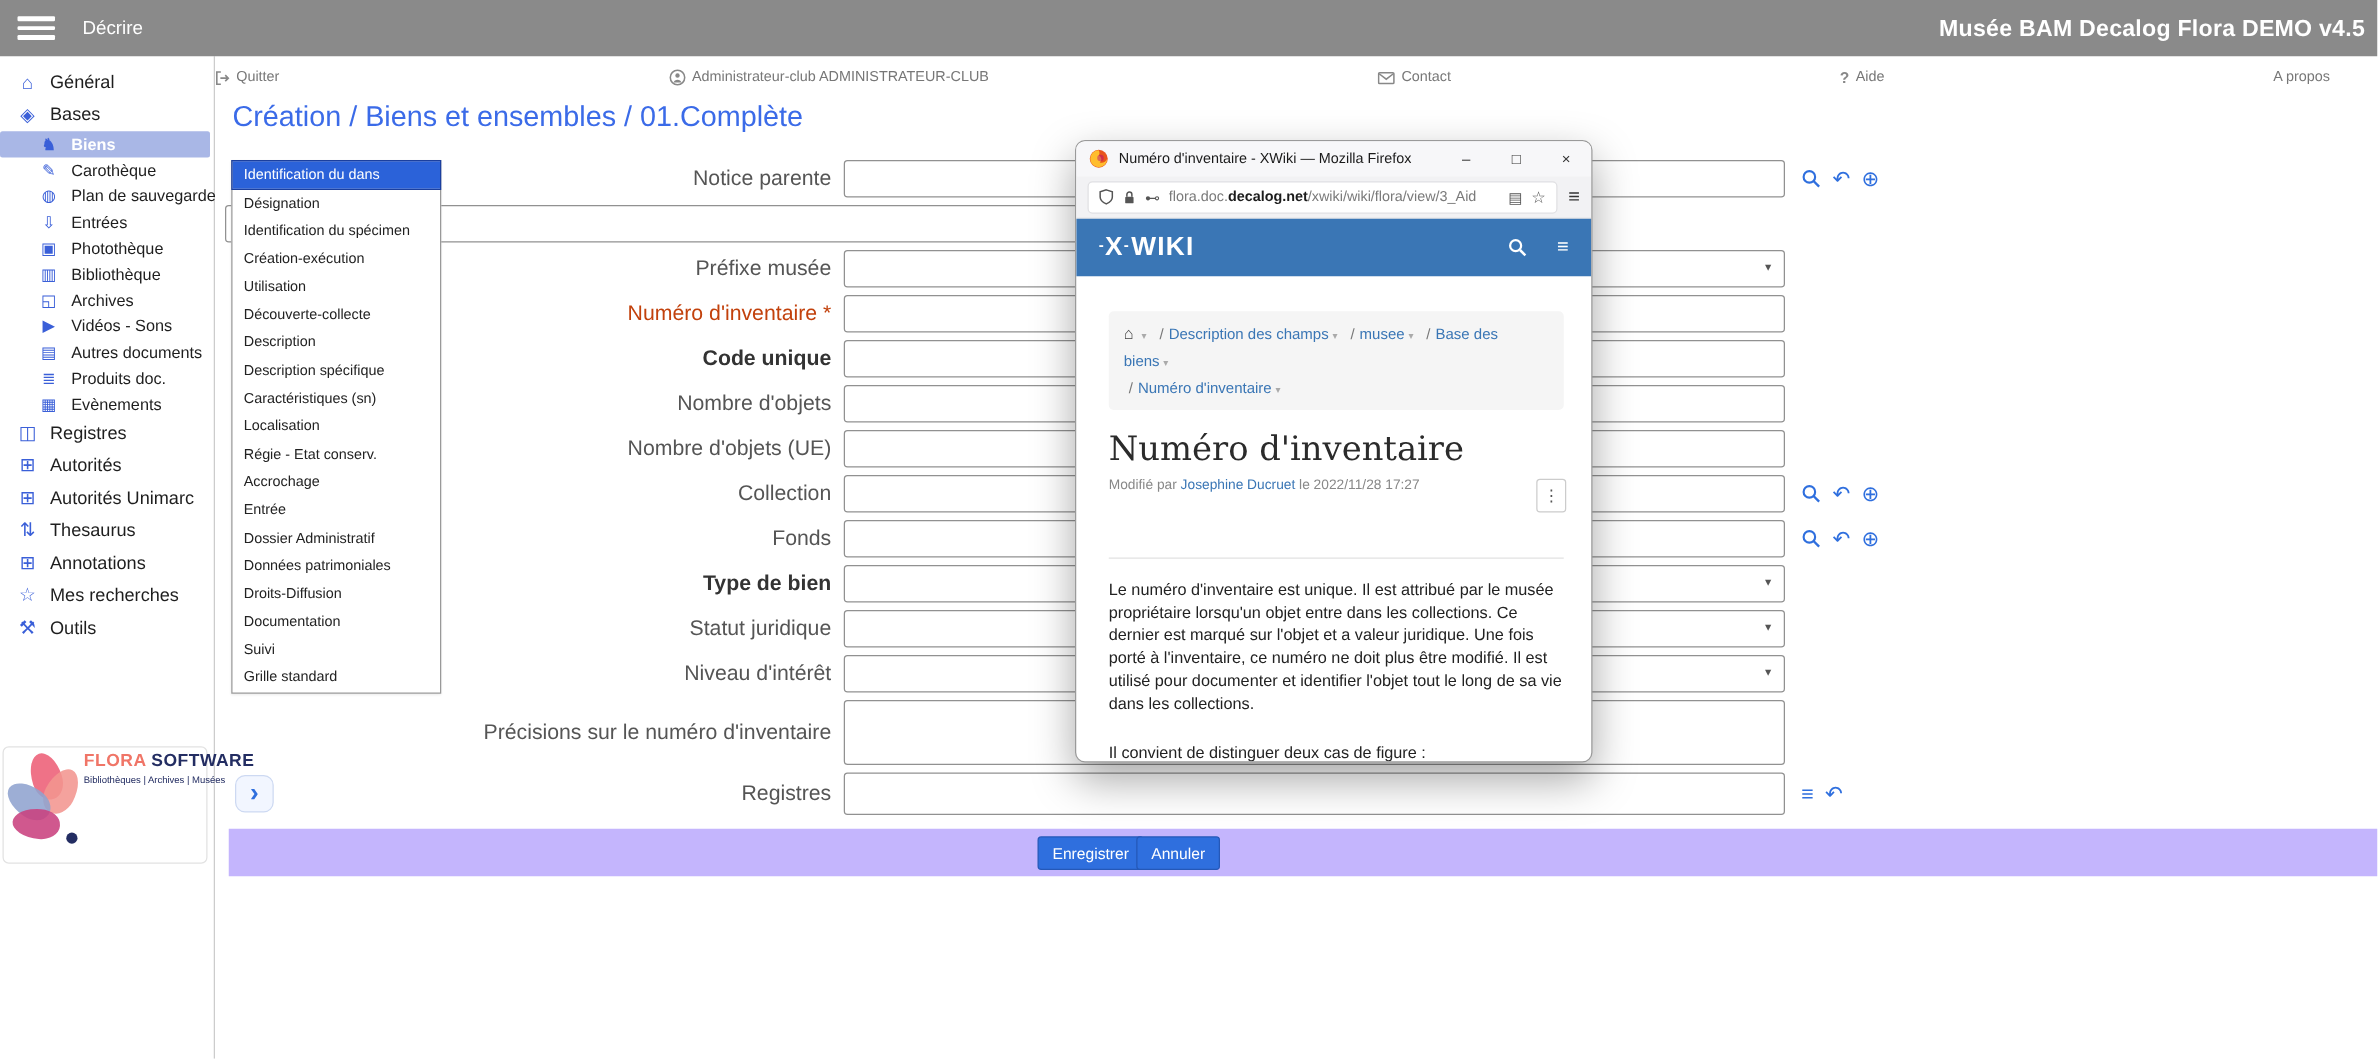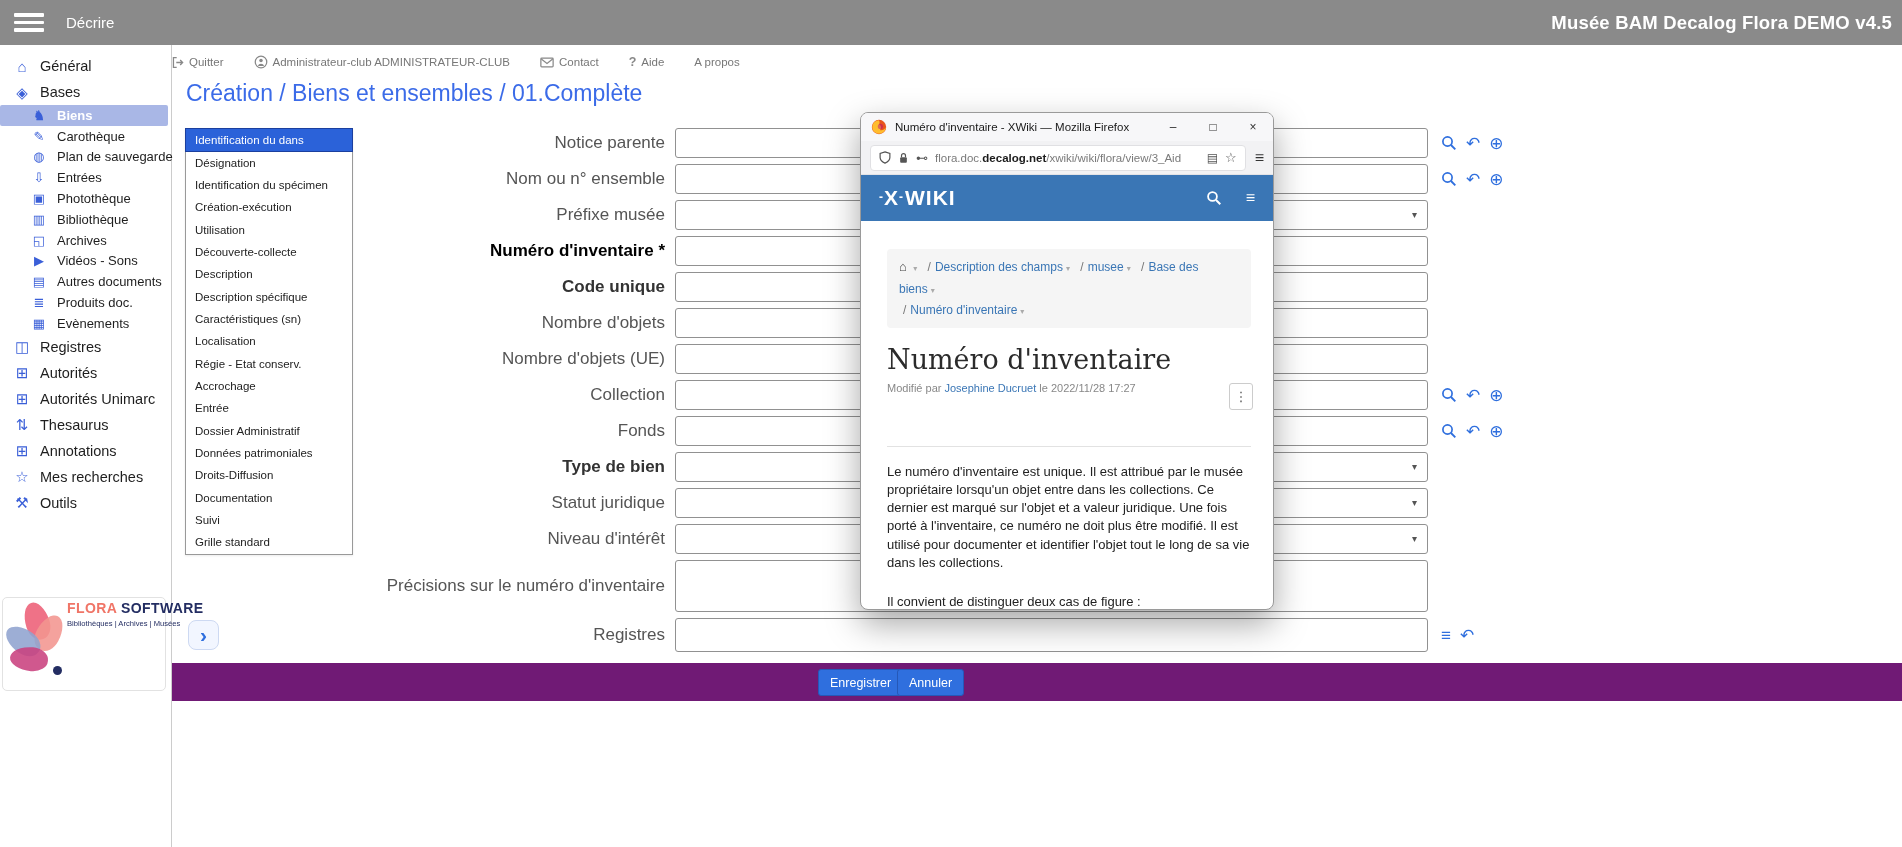--- a/index.html
+++ b/index.html
@@ -8,21 +8,21 @@
 
   
   .topbar{position:absolute;left:0;top:0;width:100%;height:45px;background:#8a8a8a;display:flex;align-items:center;z-index:5}
   .burger{margin-left:14px;width:30px;display:flex;flex-direction:column;gap:4px;cursor:pointer}
   .burger span{height:3.5px;background:#fff;border-radius:1px}
   .topbar-title{color:#fff;font-size:15px;margin-left:22px}
   .brand{position:absolute;right:10px;color:#fff;font-size:18.5px;font-weight:bold;letter-spacing:.2px}
 
   
   .userbar{position:absolute;top:45px;left:171px;right:0;height:34px;display:flex;align-items:center;
-           justify-content:flex-start;gap:30px;padding-right:38px;font-size:11.5px;color:#777;background:#fff}
+           justify-content:space-between;gap:30px;padding-right:38px;font-size:11.5px;color:#777;background:#fff}
   .ubitem{display:flex;align-items:center;gap:5px;cursor:pointer;white-space:nowrap}
   .ubitem svg{display:block}
   .qmark{color:#888;font-weight:bold;font-size:12.5px}
 
   
   .sidebar{position:absolute;top:45px;left:0;width:171px;bottom:0;background:#fff;border-right:1px solid #ccc;z-index:4}
   .snav{padding-top:8px}
   .srow{display:flex;align-items:center;height:26px;padding-left:10px;font-size:14.5px;color:#1e1e1e;cursor:pointer}
   .srow .sic{width:24px;flex:none;color:#3a5fd8;font-size:15px;text-align:center;margin-right:6px;line-height:1}
   .srow.sub{height:20.8px;padding-left:29px;font-size:13px}
@@ -54,34 +54,34 @@
   .mitem.active{background:#2b62d9;color:#fff;outline:1px solid #1b3f9e}
 
   .chev-btn{position:absolute;left:188px;top:620px;width:29px;height:28px;border:1px solid #cdd9f2;border-radius:8px;
             background:#f2f6ff;color:#2f6fde;display:flex;align-items:center;justify-content:center;cursor:pointer;z-index:3}
   .chev-btn span{font-size:21px;font-weight:bold;line-height:1;margin-top:-2px}
 
   
   .form{position:absolute;left:180px;top:128px;width:1360px;z-index:1}
   .frow{display:flex;align-items:center;margin-bottom:6px;position:relative}
   .flabel{width:485px;flex:none;text-align:right;padding-right:10px;font-size:17px;color:#555;white-space:nowrap}
-  .flabel.req{color:#000000;font-weight:bold}
+  .flabel.req{color:#c2410c;font-weight:normal}
   .flabel.bold{color:#333;font-weight:bold}
   .fwrap{position:relative;width:753px;flex:none}
   .finput{width:100%;height:30px;border:1px solid #919191;border-radius:3px;box-sizing:border-box;background:#fff;
           padding:0 20px 0 8px;font-size:13px;color:#222;outline:none}
   .frow.ta .finput{height:52px}
   .frow.ta2 .finput{height:34px}
   .caret{position:absolute;right:11px;top:50%;transform:translateY(-50%);color:#555;font-size:10px;cursor:pointer;line-height:1}
   .ficons{display:flex;gap:9px;margin-left:13px;color:#2f6fde;font-size:17px;align-items:center}
   .ficons .ic{cursor:pointer;line-height:1}
   .ficons svg{display:block;cursor:pointer}
 
   
-  .footer{position:absolute;left:171px;top:663px;right:0;height:38px;background:#701a75;z-index:2}
+  .footer{position:absolute;left:183px;top:663px;right:0;height:38px;background:#c4b5fd;z-index:2}
   .btn{position:absolute;top:6px;height:25px;border-radius:3px;background:#2f6fde;color:#fff;font-size:12.5px;
        border:1px solid #2558b8;display:flex;align-items:center;justify-content:center;cursor:pointer;padding:0 11px;
        font-family:"Liberation Sans",sans-serif}
   .btn.save{left:647px}
   .btn.cancel{left:726px}
 
   
   .ffwin{position:absolute;left:860px;top:112px;width:412px;height:496px;background:#fff;border:1px solid #9a9a9a;
          border-radius:8px;box-shadow:0 14px 34px rgba(0,0,0,.35);overflow:hidden;z-index:60}
   .fftitle{height:28px;background:#f7f7f9;display:flex;align-items:center;padding-left:10px;font-size:11.5px;color:#1a1a1a}
@@ -300,21 +300,20 @@
           <circle cx="6.5" cy="6.5" r="4.6" fill="none" stroke="#2f6fde" stroke-width="1.7"></circle>
           <path d="M10 10l4.3 4.3" stroke="#2f6fde" stroke-width="1.9"></path>
         </svg>
         <span class="ic">↶</span>
         <span class="ic">⊕</span>
       </span>
 
     </div>
 
     <div class="frow">
-      <label class="flabel">Nom ou n° ensemble</label>
       <div class="fwrap">
         <input class="finput" type="text" style="">
         
       </div>
       <span class="ficons">
         <svg width="16" height="16" viewBox="0 0 16 16">
           <circle cx="6.5" cy="6.5" r="4.6" fill="none" stroke="#2f6fde" stroke-width="1.7"></circle>
           <path d="M10 10l4.3 4.3" stroke="#2f6fde" stroke-width="1.9"></path>
         </svg>
         <span class="ic">↶</span>

